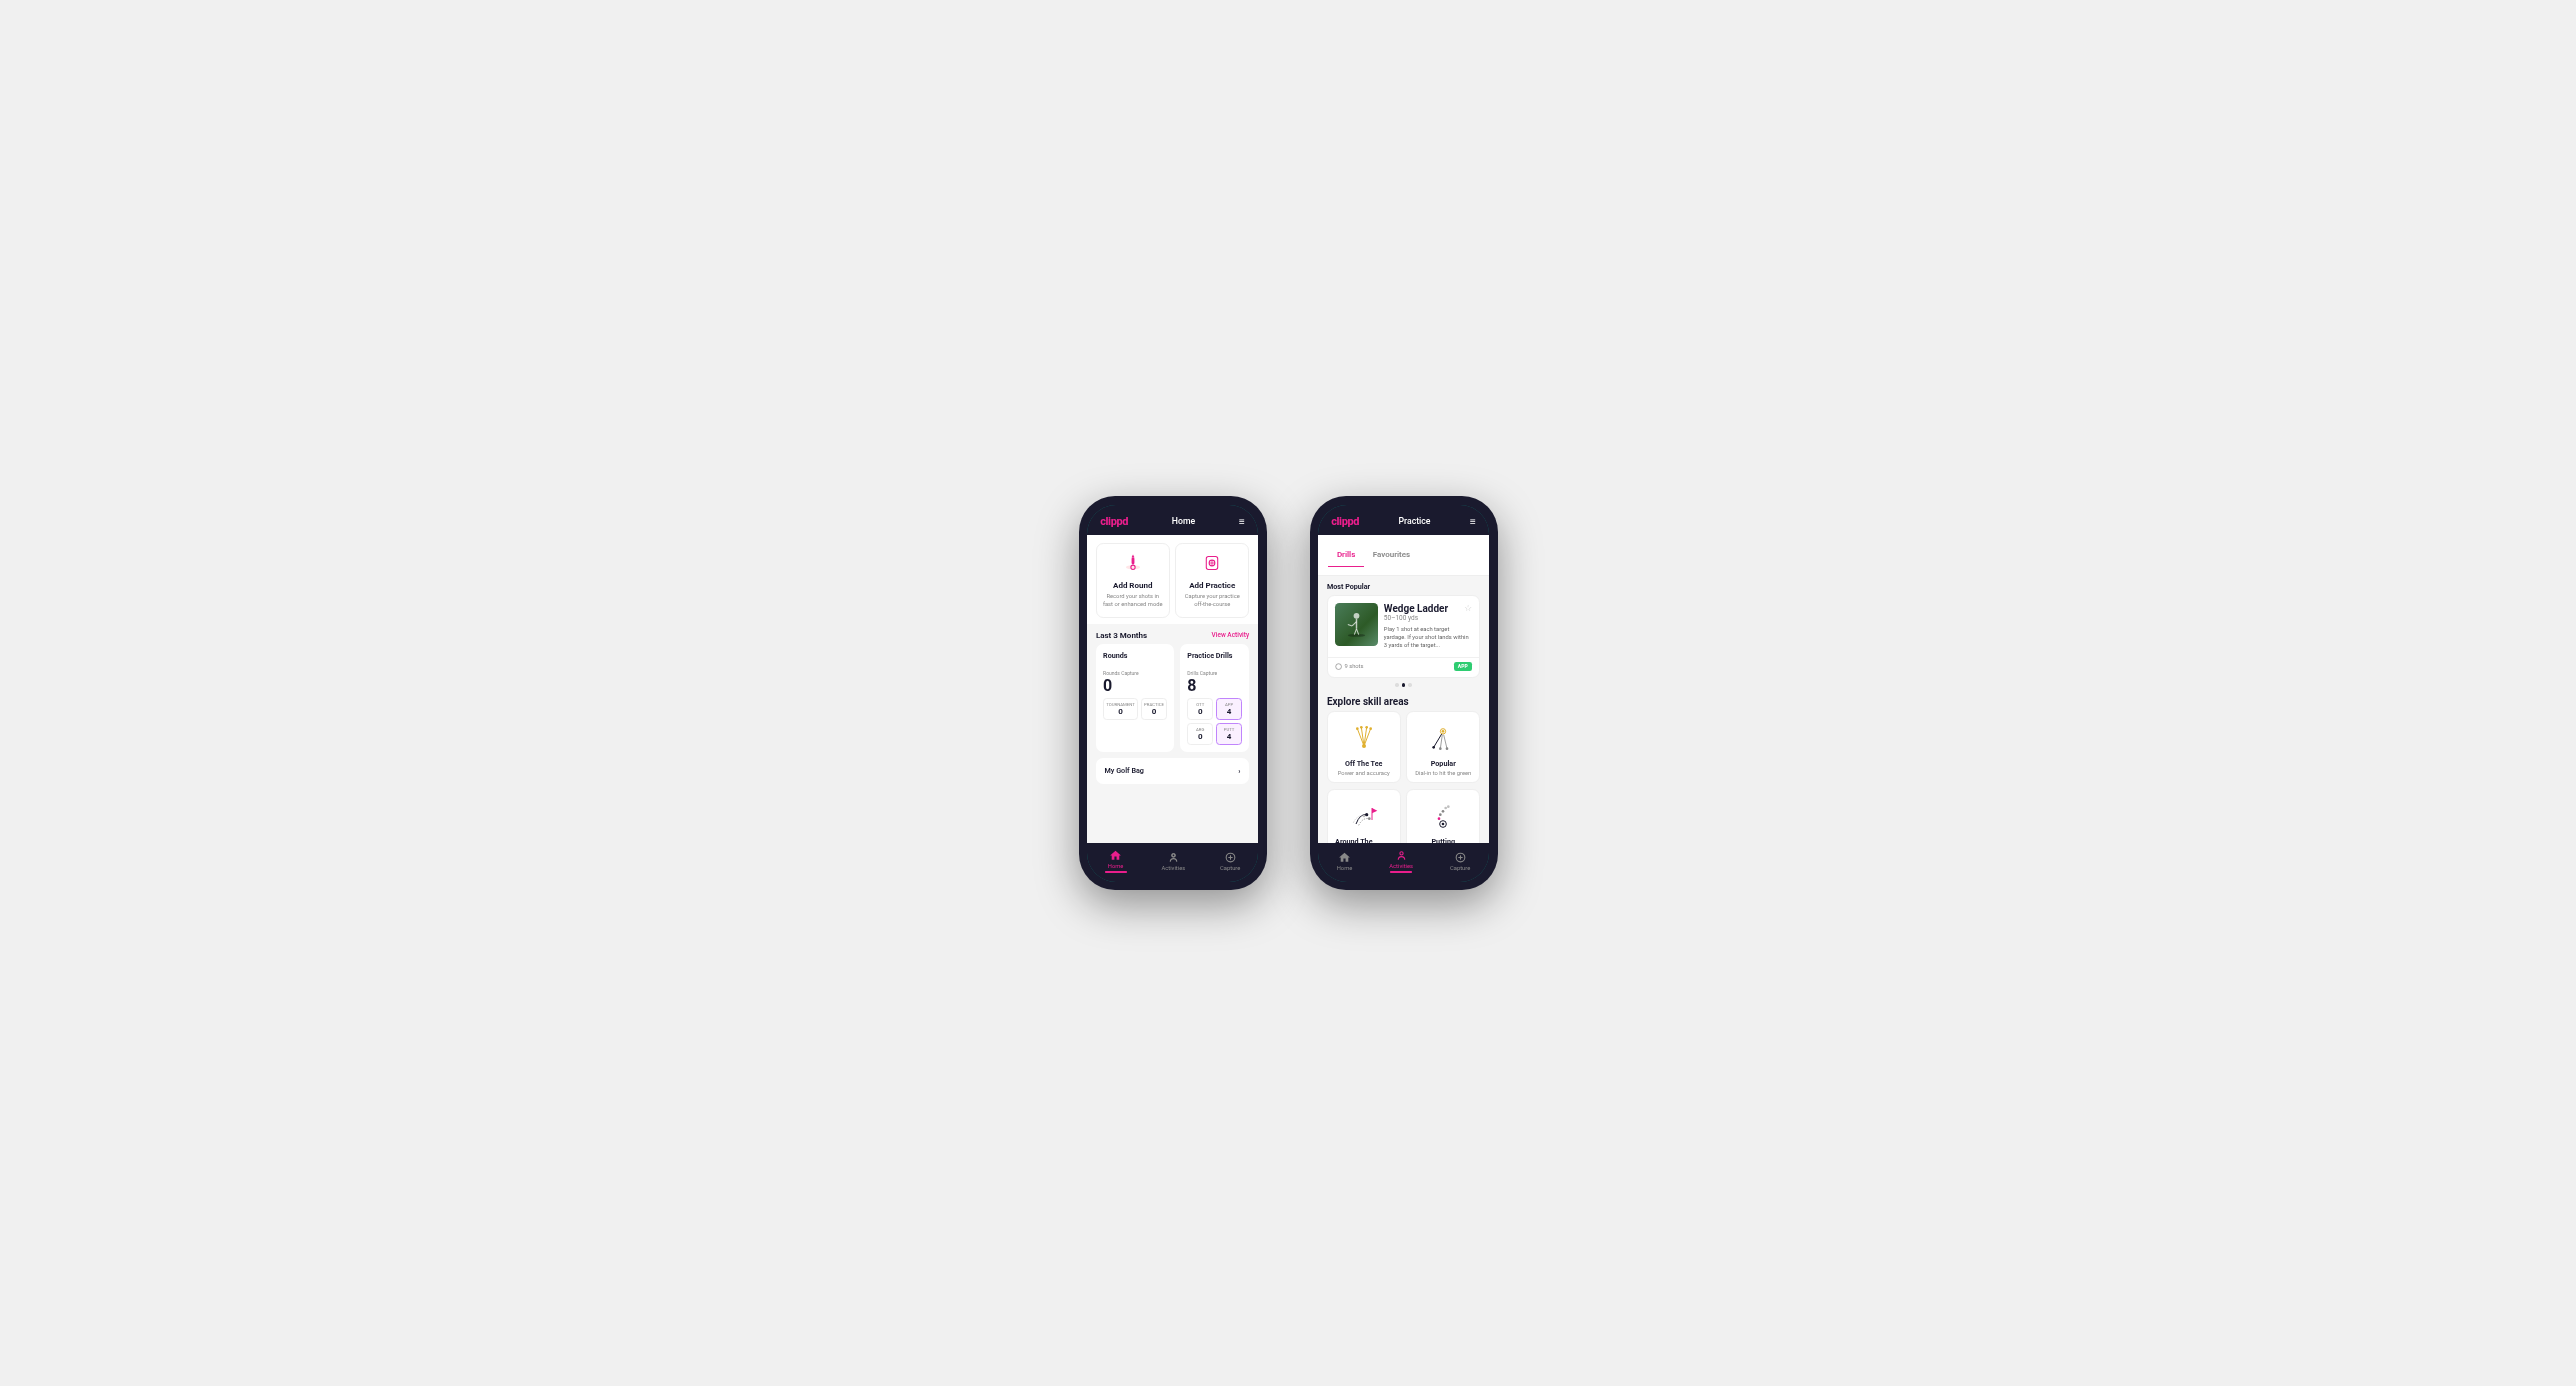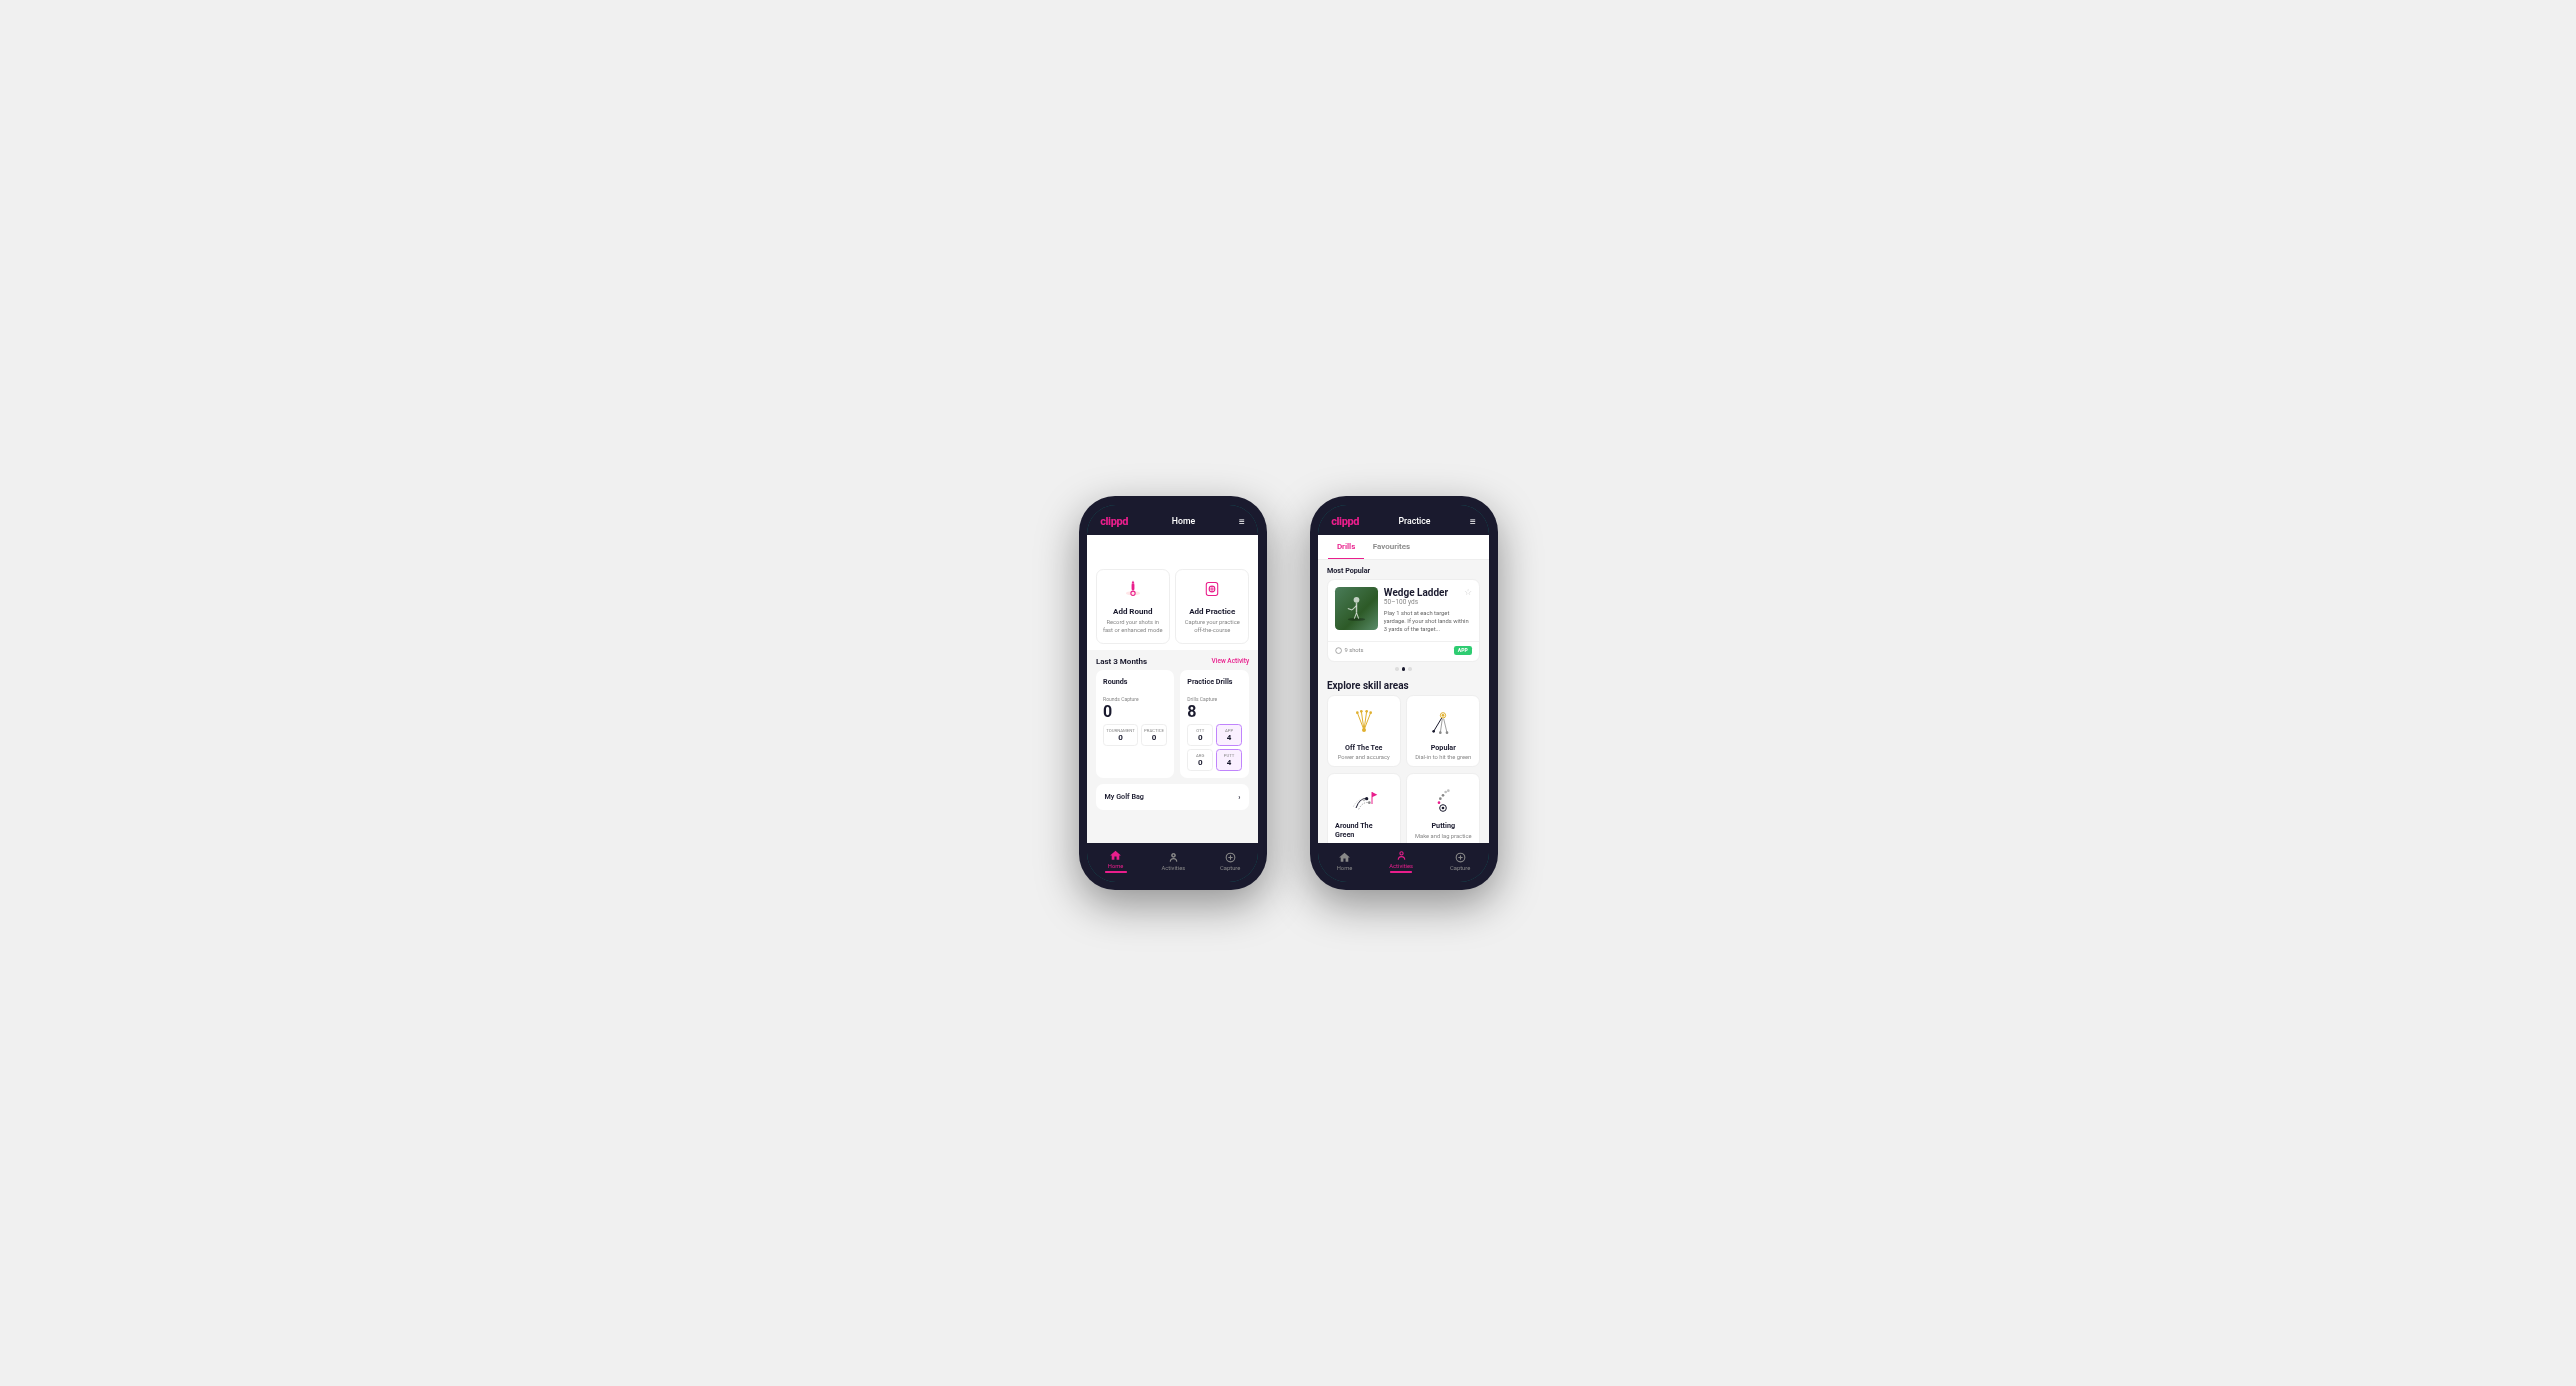--- a/index.html
+++ b/index.html
@@ -107,21 +107,20 @@
       flex: 1;
       background: #fff;
       border: 0.7px solid #eee;
       border-radius: 7.2px;
       padding: 8.7px 5.8px;
       display: flex;
       flex-direction: column;
       align-items: center;
       text-align: center;
       gap: 2.9px;
-      margin-top: 26px;
     }
     .action-card .card-icon {
       font-size: 16px;
       margin-bottom: 1.4px;
     }
     .action-card .card-title {
       font-size: 8px;
       font-weight: 700;
       color: #1a1a2e;
     }
@@ -214,21 +213,21 @@
       font-size: 7.2px;
       font-weight: 600;
       color: #1a1a2e;
       gap: 23px;
     }
 
     
     .tabs-bar {
       background: #fff;
       display: flex;
-      padding: 0 10px;
+      padding: 8px 10px;
       border-bottom: 0.7px solid #eee;
     }
     .tab {
       padding: 7.2px 8.7px;
       font-size: 8px;
       font-weight: 600;
       color: #888;
       border-bottom: 1.4px solid transparent;
       cursor: pointer;
     }

